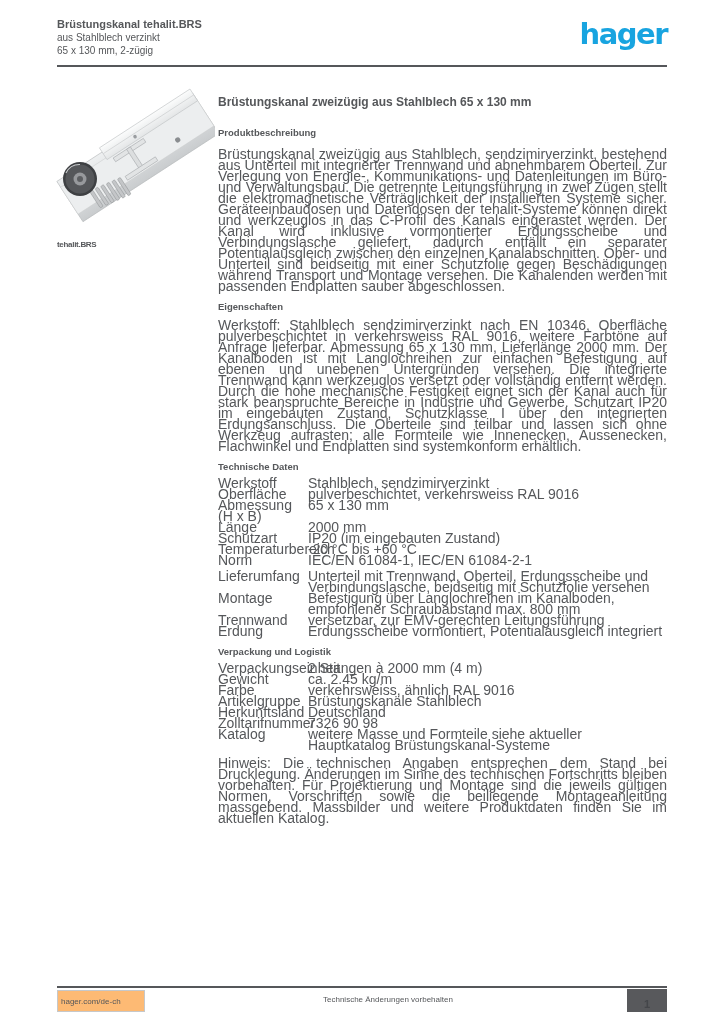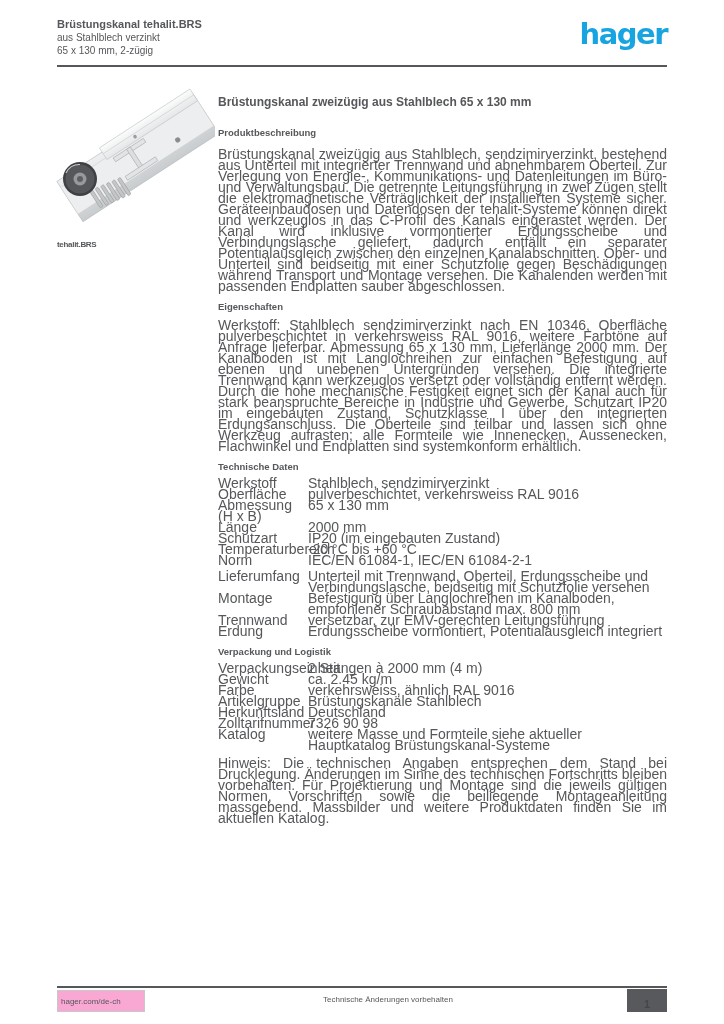--- a/index.html
+++ b/index.html
@@ -33,21 +33,21 @@
   .b-para{font-size:14px;line-height:11px;text-align:justify;margin-top:10px;}
   .b-para.tight{margin-top:7px;}
   .rows{margin-top:5px;}
   .spec-row{display:flex;font-size:14px;line-height:11px;}
   .spec-label{width:90px;flex:0 0 90px;}
   .spec-value{flex:1;text-align:left;}
   .b-line{font-size:8.5px;line-height:11px;margin-top:8px;white-space:nowrap;overflow:hidden;}
   
   .ftr-rule{position:absolute;left:57px;top:986px;width:610px;height:2px;background:#55575a;}
   .ftr-urlbox{
-    position:absolute;left:57px;top:990px;width:88px;height:22px;background:#f9a8d4;
+    position:absolute;left:57px;top:990px;width:88px;height:22px;background:#fdba74;
     border:1px solid #c6c8ca;box-sizing:border-box;display:flex;align-items:center;padding-left:3px;
   }
   .ftr-url{font-size:8px;color:#55575a;text-decoration:none;white-space:nowrap;}
   .ftr-note{position:absolute;left:303px;top:995px;font-size:8px;color:#55575a;white-space:nowrap;margin-left:20px;}
   .ftr-pagebox{
     position:absolute;left:627px;top:989px;width:40px;height:23px;background:#58595c;
     display:flex;align-items:flex-end;justify-content:center;
   }
   .ftr-pagenum{font-size:11px;font-weight:bold;color:#44464a;line-height:15px;}
 </style>

